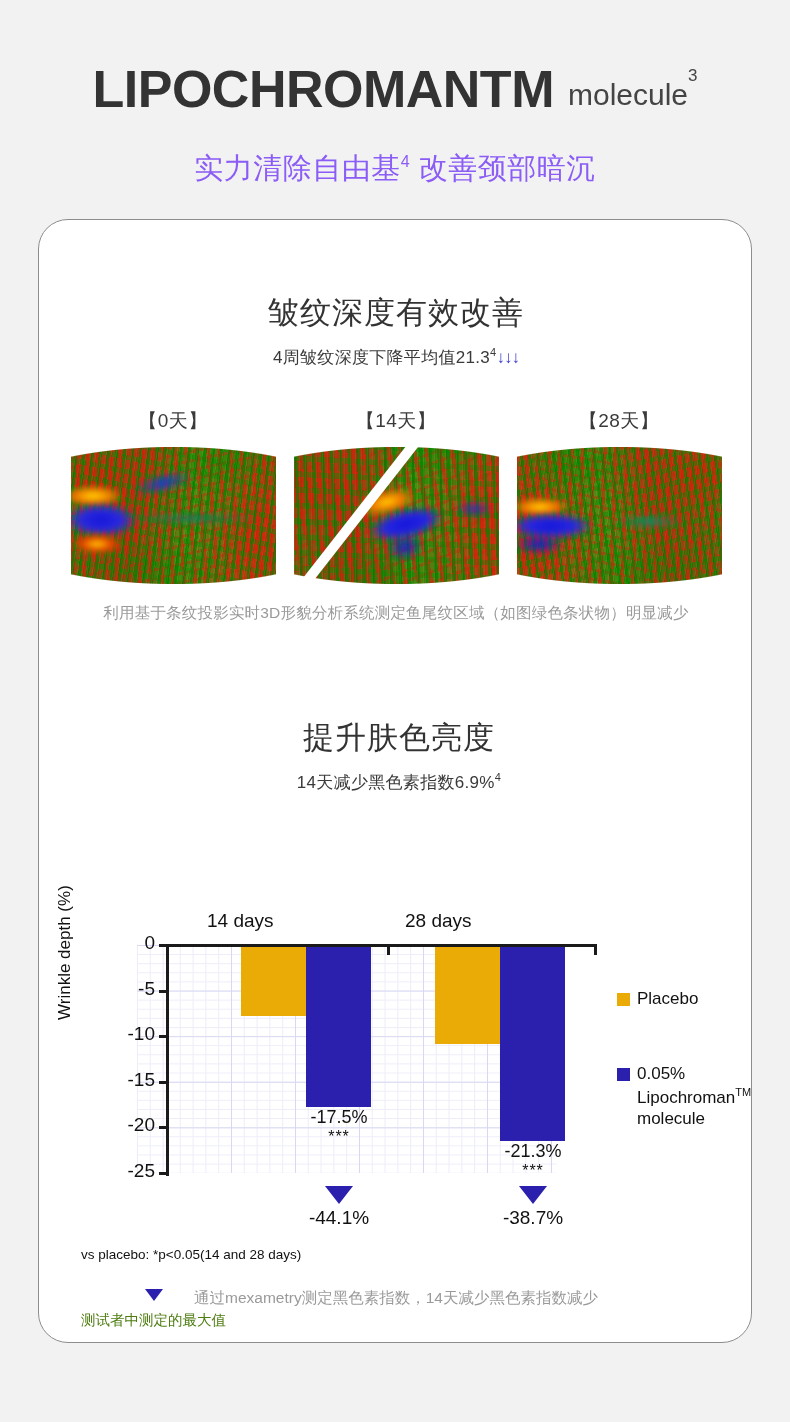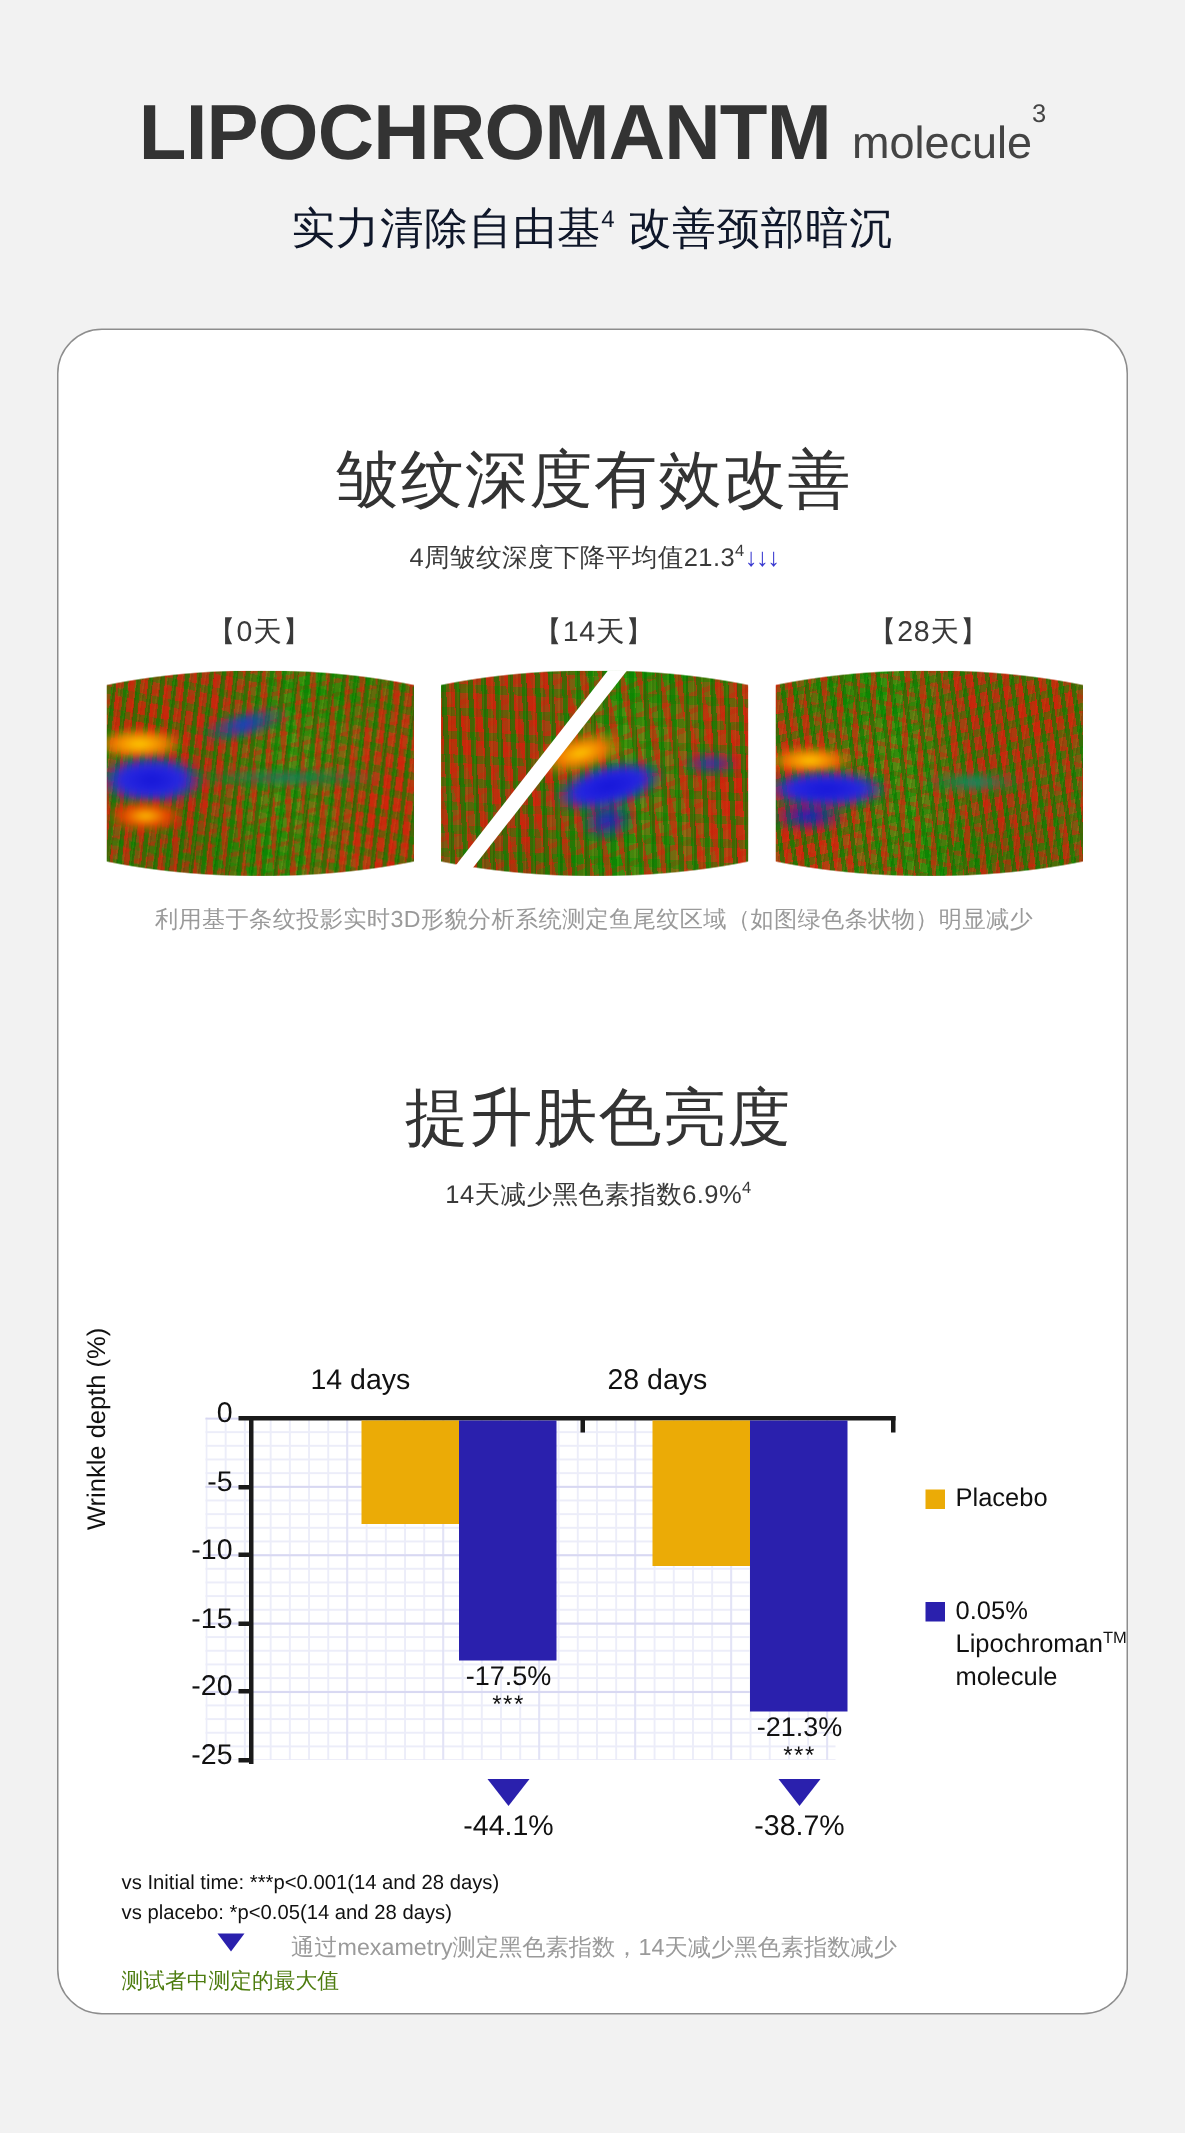--- a/index.html
+++ b/index.html
@@ -23,38 +23,38 @@
   .brand-main {
     font-size: 52px; font-weight: 700; letter-spacing: -0.5px;
     color: #333; line-height: 1.05;
   }
   .brand-sub {
     font-size: 30px; font-weight: 400; color: #444;
     line-height: 1; position: relative; top: 18px;
   }
   .brand-sub sup { font-size: 17px; top: -0.75em; position: relative; }
   .header-sub {
-    margin-top: 16px; font-size: 29px; font-weight: 500; color: #0f172a;
+    margin-top: 32px; font-size: 29px; font-weight: 500; color: #8b5cf6;
     letter-spacing: 0.5px;
   }
   .header-sub sup { font-size: 16px; }
 
   
   .card {
     position: absolute;
     left: 38px; top: 219px;
     width: 714px; height: 1124px;
     background: #ffffff;
     border: 1px solid #8d8d8d;
     border-radius: 30px;
     overflow: hidden;
   }
 
   .sec-title {
-    text-align: center; font-size: 42px; font-weight: 500;
+    text-align: center; font-size: 31px; font-weight: 500;
     color: #333; letter-spacing: 1px;
   }
   .sec-sub {
     text-align: center; font-size: 17px; color: #3a3a3a;
     margin-top: 12px; letter-spacing: 0.3px;
   }
   .sec-sub sup { font-size: 11px; }
   .arrows { color: #3a3ad0; letter-spacing: -1px; }
 
   
@@ -360,21 +360,20 @@
         <span class="legend-swatch" style="background:#ebab06;"></span>
         <span class="legend-text">Placebo</span>
       </div>
       <div class="legend-item">
         <span class="legend-swatch" style="background:#2a20ad;"></span>
         <span class="legend-text"><span>0.05%</span><br><span>Lipochroman</span><sup>TM</sup><br><span>molecule</span></span>
       </div>
     </div>
 
     <div class="footnotes">
-      <div>vs Initial time: ***p&lt;0.001(14 and 28 days)</div>
       <div>vs placebo: *p&lt;0.05(14 and 28 days)</div>
     </div>
 
     <div class="maxnote">
       <span class="tri-small"></span>
       <span>测试者中测定的最大值</span>
     </div>
 
   </div>
 

